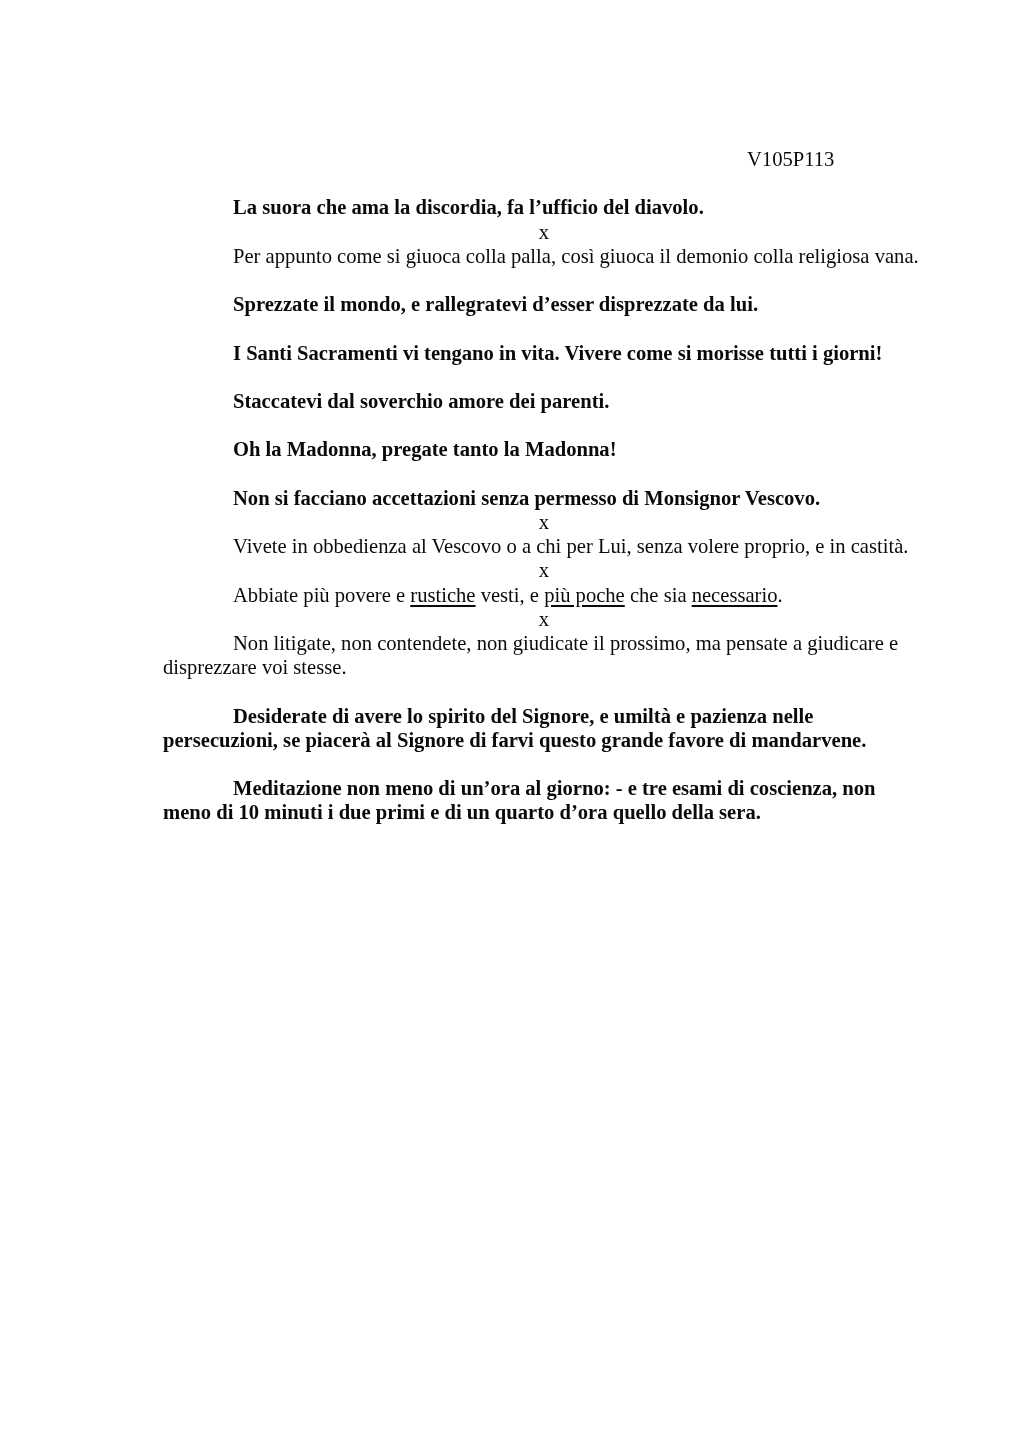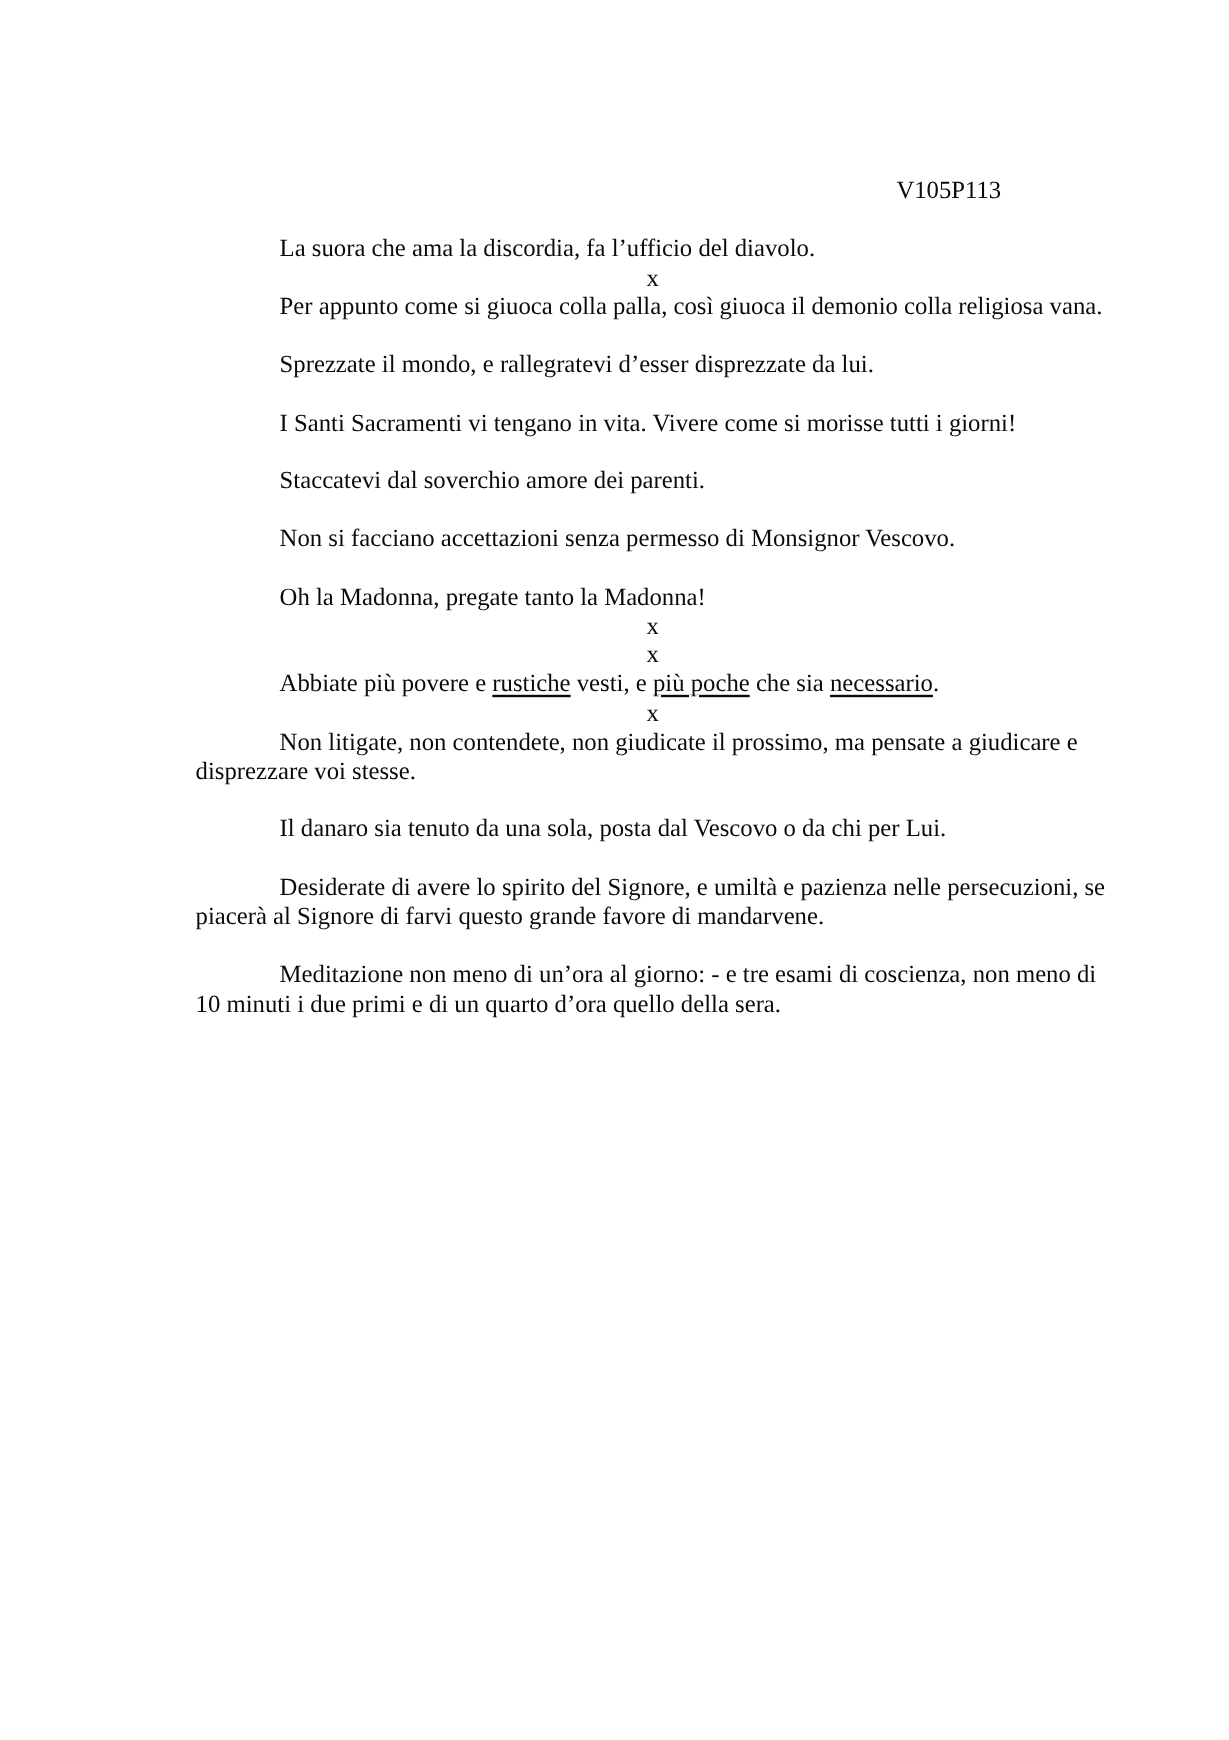--- a/index.html
+++ b/index.html
@@ -28,20 +28,21 @@
     margin: 0;
     padding-left: 584px;
     white-space: nowrap;
   }
   p.para {
     margin: 0;
     text-indent: 70px;
   }
   .gap {
     margin-top: 24.2px !important;
+    font-weight: bold;
   }
   p.sep {
     margin: 0;
     text-align: center;
     text-indent: 0;
   }
   .u {
     text-decoration: underline;
     text-underline-offset: 3px;
     text-align: right;
@@ -61,35 +62,35 @@
 
     <p class="para">Per appunto come si giuoca colla palla, così giuoca il demonio colla religiosa vana.</p>
 
     <p class="para gap">Sprezzate il mondo, e rallegratevi d’esser disprezzate da lui.</p>
 
     <p class="para gap">I Santi Sacramenti vi tengano in vita. Vivere come si morisse tutti i giorni!</p>
 
     <p class="para gap">Staccatevi dal soverchio amore dei parenti.</p>
 
 
+    <p class="para gap">Oh la Madonna, pregate tanto la Madonna!</p>
+
     <p class="para gap">Non si facciano accettazioni senza permesso di Monsignor Vescovo.</p>
-
-    <p class="para gap">Oh la Madonna, pregate tanto la Madonna!</p>
 
     <p class="sep">x</p>
 
+    <p class="para">Vivete in obbedienza al Vescovo o a chi per Lui, senza volere proprio, e in castità.</p>
 
     <p class="sep">x</p>
 
     <p class="para"><span>Abbiate più povere e </span><span class="u">rustiche</span><span> vesti, e </span><span class="u">più poche</span><span> che sia </span><span class="u">necessario</span><span>.</span></p>
 
     <p class="sep">x</p>
 
     <p class="para">Non litigate, non contendete, non giudicate il prossimo, ma pensate a giudicare e disprezzare voi stesse.</p>
 
-    <p class="para gap">Il danaro sia tenuto da una sola, posta dal Vescovo o da chi per Lui.</p>
 
     <p class="para gap">Desiderate di avere lo spirito del Signore, e umiltà e pazienza nelle persecuzioni, se piacerà al Signore di farvi questo grande favore di mandarvene.</p>
 
     <p class="para gap">Meditazione non meno di un’ora al giorno: - e tre esami di coscienza, non meno di 10 minuti i due primi e di un quarto d’ora quello della sera.</p>
 
   </div>
 </div>
 
 </body></html>

